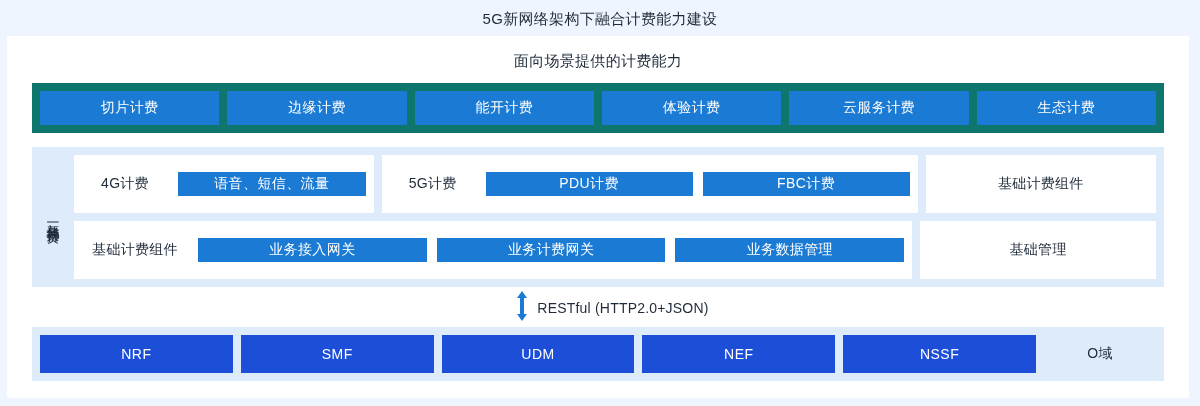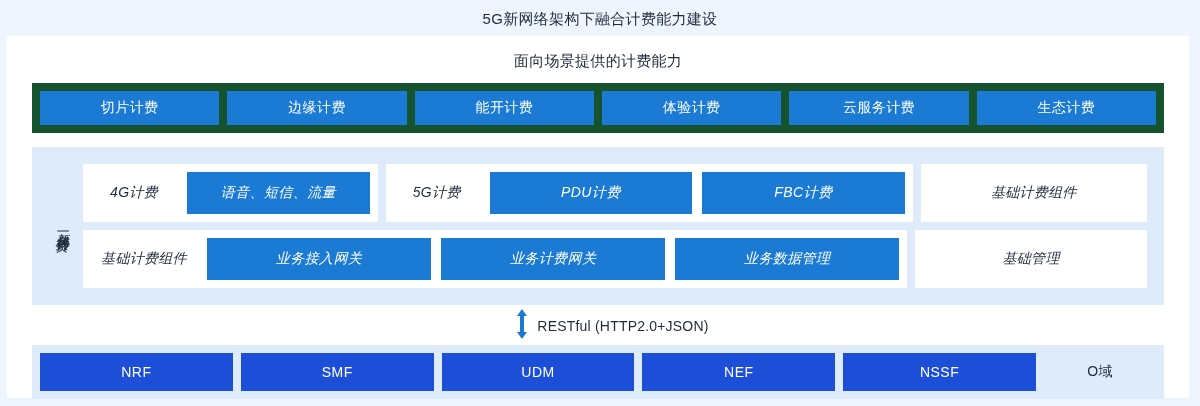--- a/index.html
+++ b/index.html
@@ -35,21 +35,21 @@
     text-align: center;
     font-size: 15px;
     color: #1f2b3a;
     padding-top: 16px;
     padding-bottom: 12px;
     letter-spacing: 0.3px;
   }
 
   
   .band {
-    background: #14532d;
+    background: #0f766e;
     margin: 0 25px;
     padding: 8px;
     display: flex;
     gap: 8px;
   }
 
   .blue-box {
     background: #1a7ad4;
     color: #ffffff;
     font-size: 14px;
@@ -58,24 +58,23 @@
     justify-content: center;
     height: 34px;
     flex: 1;
     letter-spacing: 0.4px;
   }
 
   
   .mid-band {
     background: #ddebfa;
     margin: 14px 25px 0 25px;
-    padding: 17px;
-    display: flex;
-    gap: 8px;
-    font-style: italic;
+    padding: 8px;
+    display: flex;
+    gap: 8px;
   }
 
   .vlabel {
     writing-mode: vertical-rl;
     text-orientation: upright;
     background: #ddebfa;
     color: #1f2b3a;
     font-size: 13px;
     display: flex;
     align-items: center;
@@ -124,21 +123,21 @@
     letter-spacing: 0.3px;
   }
 
   .inner-blue {
     background: #1a7ad4;
     color: #ffffff;
     font-size: 14px;
     display: flex;
     align-items: center;
     justify-content: center;
-    height: 42px;
+    height: 24px;
     flex: 1;
     letter-spacing: 0.4px;
   }
 
   
   .connector {
     display: flex;
     align-items: center;
     justify-content: center;
     gap: 8px;

